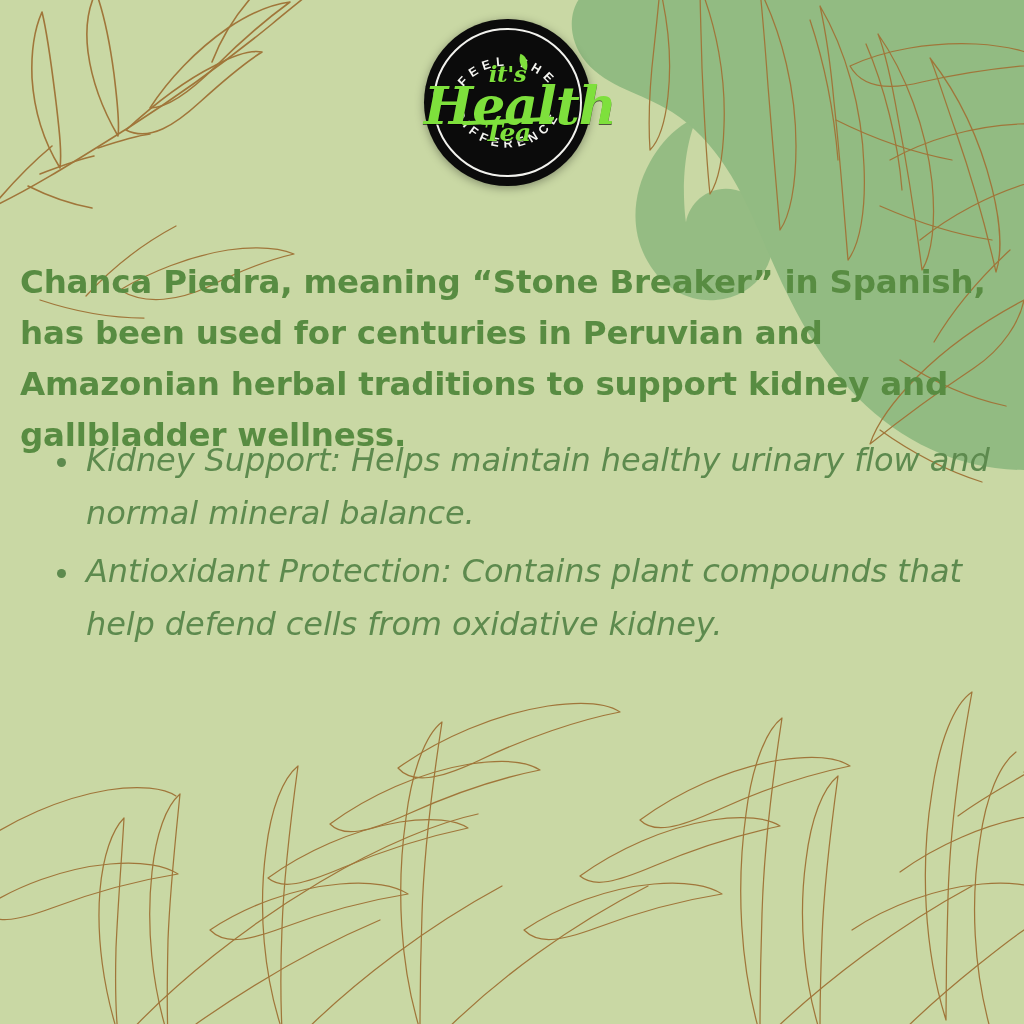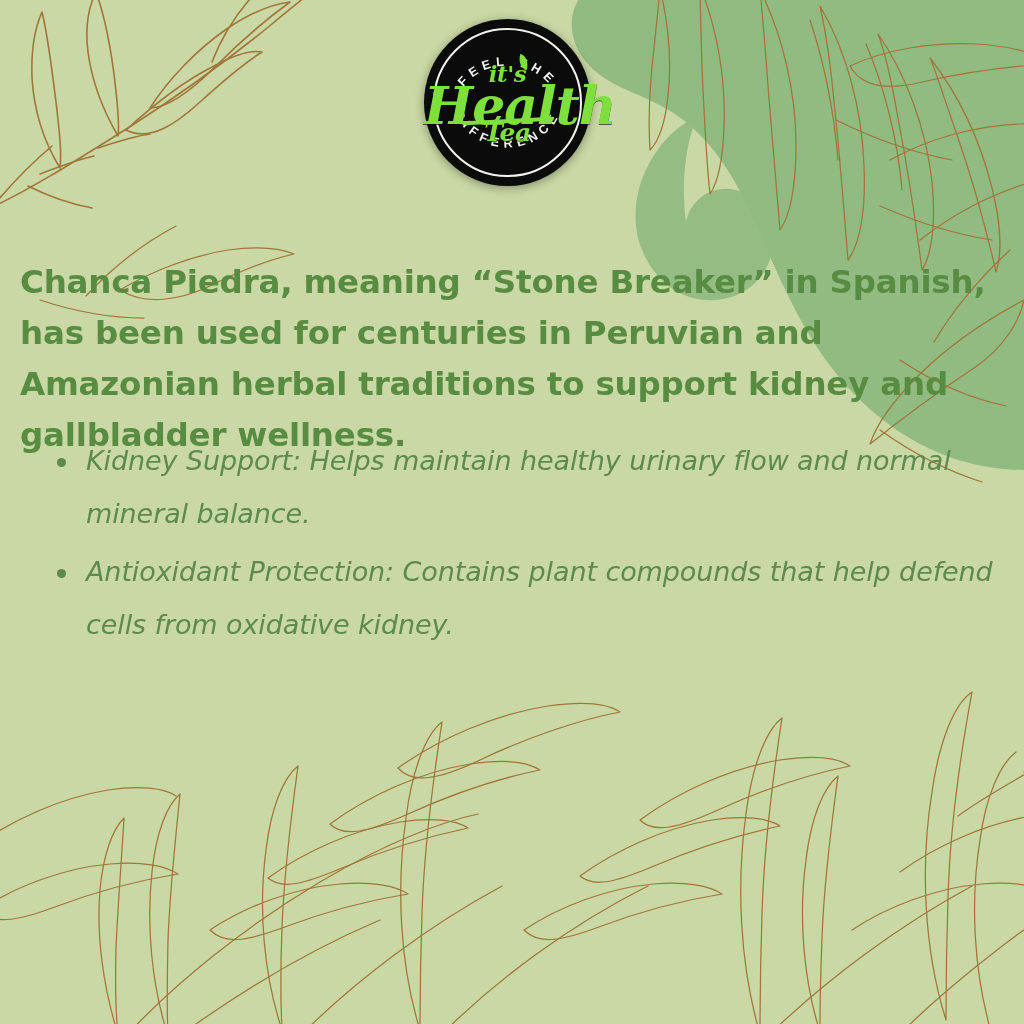--- a/index.html
+++ b/index.html
@@ -124,21 +124,21 @@
     padding: 0;
   }
   #bullets li {
     position: relative;
     padding-left: 44px;
     margin: 0 0 5px 0;
     color: #5d8a4e;
     font-family: "DejaVu Sans", sans-serif;
     font-style: italic;
     font-weight: normal;
-    font-size: 27px;
+    font-size: 32px;
     line-height: 53px;
     letter-spacing: -0.1px;
   }
   #bullets li::before {
     content: "";
     position: absolute;
     left: 15px;
     top: 24px;
     width: 9px;
     height: 9px;

